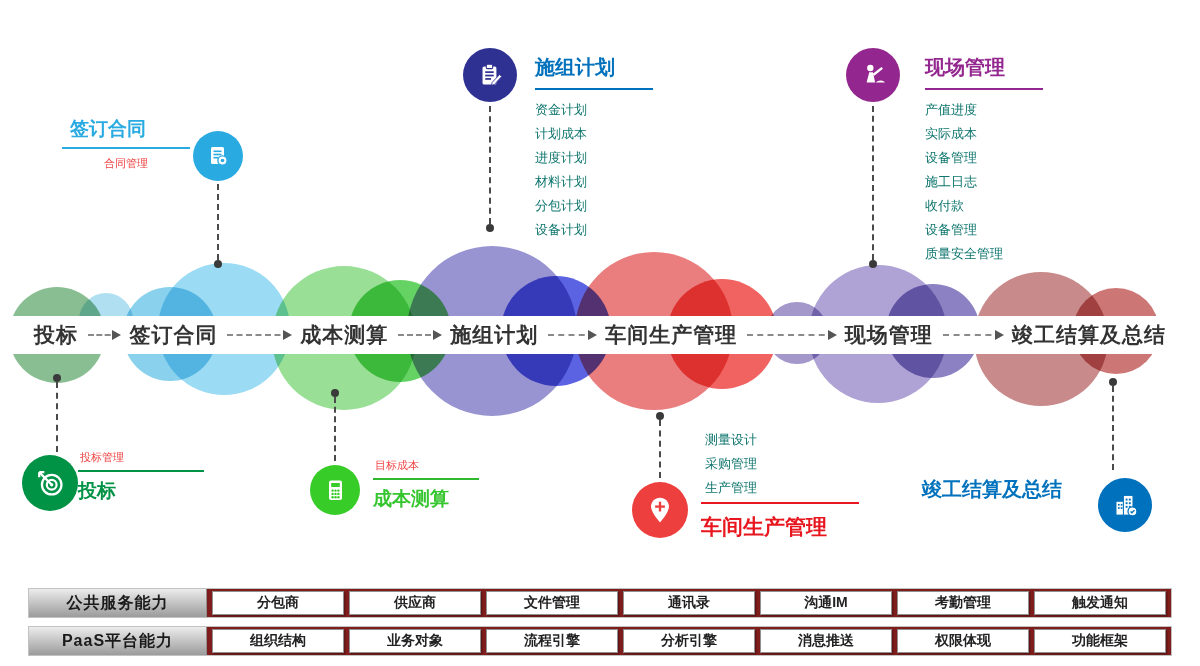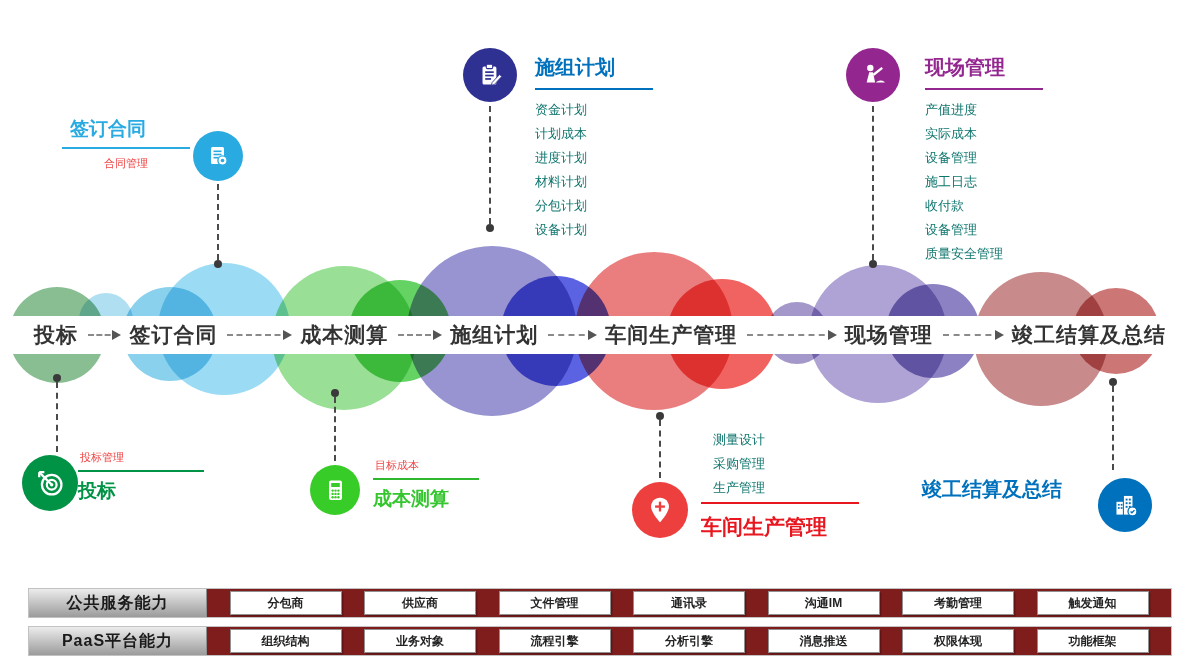--- a/index.html
+++ b/index.html
@@ -36,23 +36,23 @@
   .co-item { font-size:13px; color:#0f766e; line-height:24px; white-space:nowrap; }
 
   
   .caps { position:absolute; left:28px; right:28px; top:588px; z-index:9; }
   .cap-row { display:flex; align-items:center; height:30px; background:#7f1d1d; border:1px solid #c2c2c2; box-sizing:border-box;justify-content:center; }
   .cap-row + .cap-row { margin-top:8px; }
   .cap-header { width:178px; height:100%; background:linear-gradient(#ececec,#9b9b9b);
                 border-right:1px solid #8f8f8f; display:flex; align-items:center; justify-content:center;
                 font-size:16px; font-weight:bold; color:#1a1a1a; letter-spacing:1px; box-sizing:border-box; }
   .cap-items { flex:1; display:flex; justify-content:space-evenly; align-items:center; }
-  .cap-item { width:112px; height:24px; background:#fff; border:1px solid #909090;
+  .cap-item { width:132px; height:24px; background:#fff; border:1px solid #909090;
               box-shadow:1.5px 1.5px 0 rgba(0,0,0,.25); display:flex; align-items:center; justify-content:center;
-              font-size:12px; font-weight:bold; color:#222; box-sizing:border-box; }
+              font-size:14px; font-weight:bold; color:#222; box-sizing:border-box; }
 </style>
 </head>
 <body>
 
 <div class="canvas">
 
   <div>
     <div class="circle" style="left:9px;   top:287px; width:96px;  height:96px;  background:#7fb989;"></div>
     <div class="circle" style="left:79px;  top:293px; width:54px;  height:54px;  background:#a9ddf1;"></div>
     <div class="circle" style="left:123px; top:287px; width:94px;  height:94px;  background:#7fcdeb;"></div>
@@ -212,21 +212,21 @@
     <div class="co-sub" style="padding:0 0 5px 2px; border-bottom:2px solid #009245;">投标管理</div>
     <div class="co-title" style="color:#009245; font-size:19px; margin-top:6px;">投标</div>
   </div>
 
   <div class="co" style="left:373px; top:458px; width:106px;">
     <div class="co-sub" style="padding:0 0 5px 2px; border-bottom:2px solid #2eb82e;">目标成本</div>
     <div class="co-title" style="color:#35c52f; font-size:19px; margin-top:6px;">成本测算</div>
   </div>
 
   <div class="co" style="left:701px; top:428px; width:158px;">
-    <div style="padding-left:4px;margin-left:8px;">
+    <div style="padding-left:4px;">
         <div class="co-item">测量设计</div>
         <div class="co-item">采购管理</div>
         <div class="co-item">生产管理</div>
       </div>
     <div style="border-bottom:2px solid #e8171f; margin-top:2px;"></div>
     <div class="co-title" style="color:#e8171f; font-size:21px; margin-top:9px;">车间生产管理</div>
   </div>
 
   <div class="co" style="left:888px; top:468px; width:208px;">
     <div class="co-title" style="color:#0071bc; font-size:20px; margin-top:8px; text-align:center;">竣工结算及总结</div>

